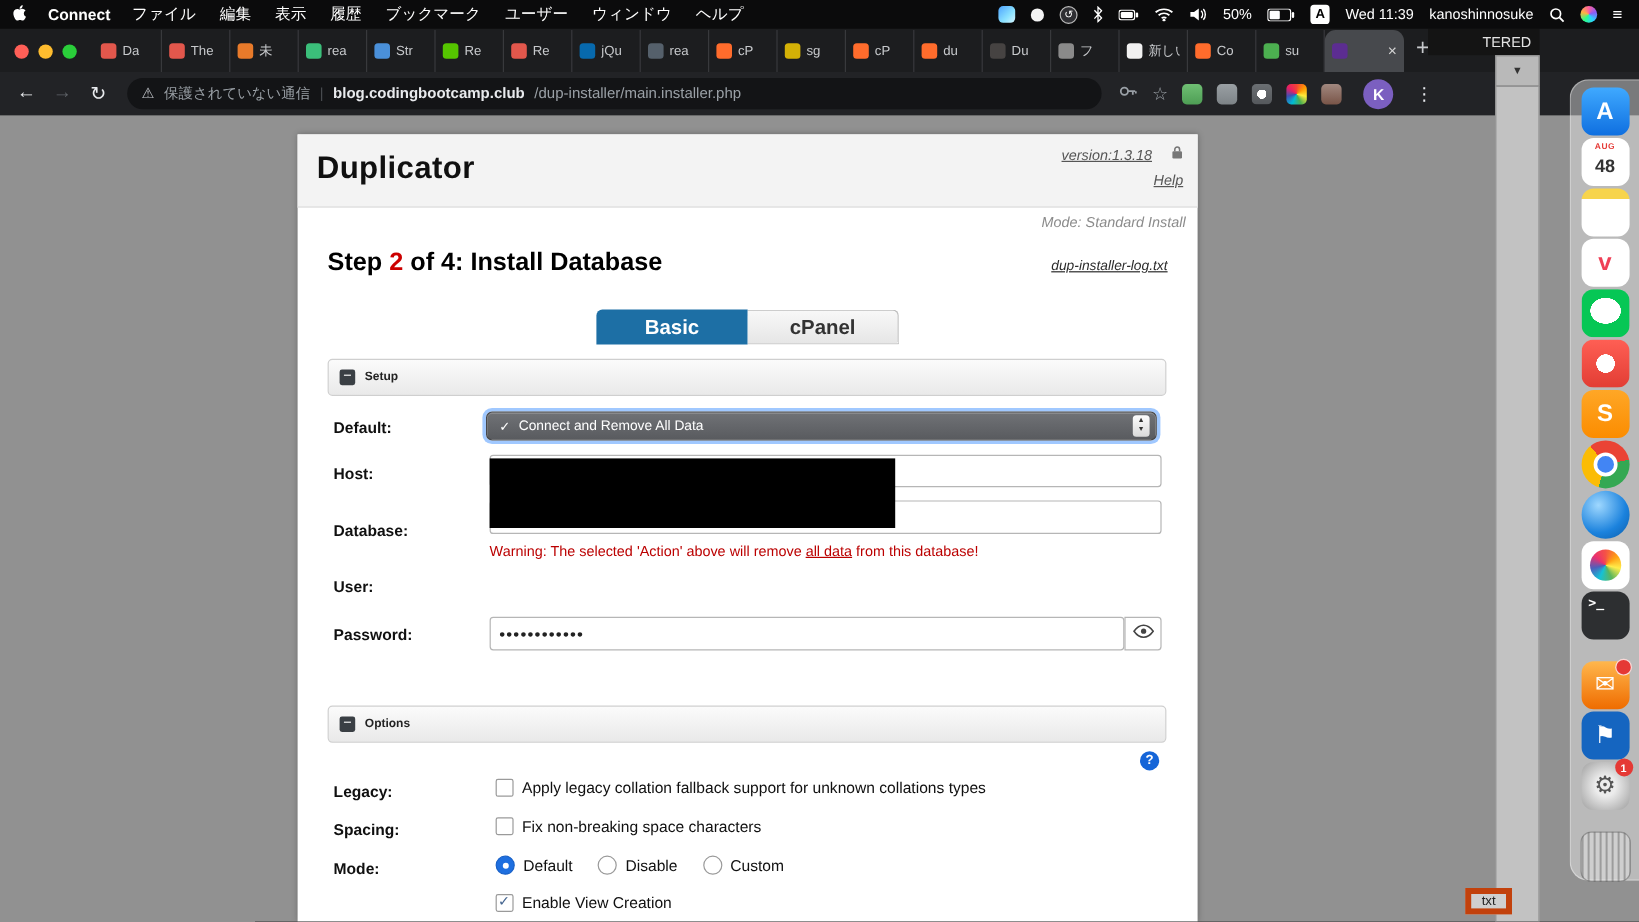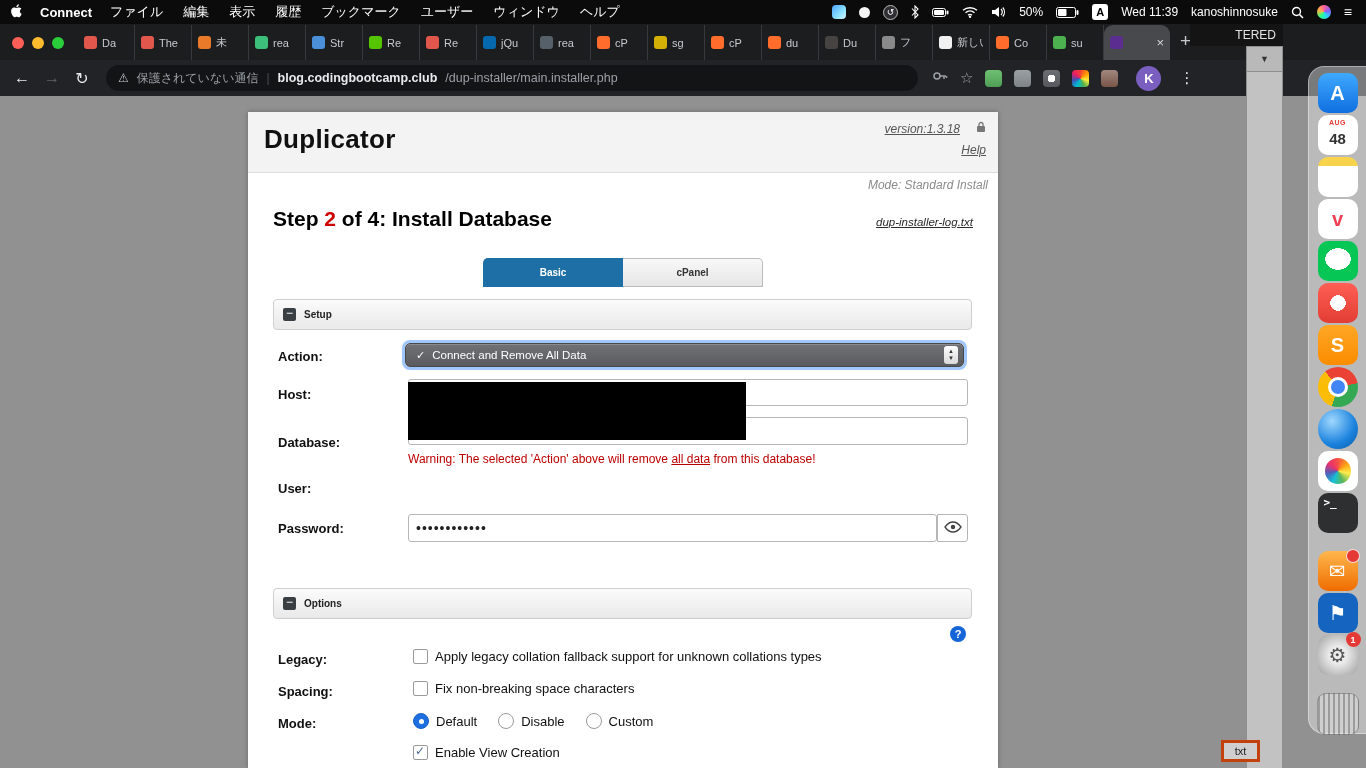--- a/index.html
+++ b/index.html
@@ -56,21 +56,21 @@
   .card-header{position:absolute;top:0;left:0;right:0;height:60px;background:#f3f3f3;border-bottom:1px solid #dcdcdc}
   .brand{position:absolute;left:16px;top:12px;font-size:26px;font-weight:bold;color:#101010;letter-spacing:.3px}
   .version{position:absolute;right:12px;top:9px;font-size:12px;font-style:italic;color:#555;display:flex;gap:16px;align-items:center}
   .version .vtext{text-decoration:underline}
   .help-link{position:absolute;right:12px;top:31px;font-size:12px;font-style:italic;color:#555;text-decoration:underline}
   .mode-line{position:absolute;right:10px;top:66px;font-size:12px;font-style:italic;color:#8b8b8b}
   .step-h{position:absolute;left:25px;top:95px;font-size:21px;font-weight:bold;color:#000}
   .step-num{color:#cc0000}
   .log-link{position:absolute;right:25px;top:104px;font-size:11.5px;font-style:italic;text-decoration:underline;color:#2b2b2b}
   .tabbtns{position:absolute;left:0;right:0;top:146px;display:flex;justify-content:center}
-  .tabbtn{width:140px;height:29px;display:flex;align-items:center;justify-content:center;font-size:10px;font-weight:bold;box-sizing:border-box}
+  .tabbtn{width:126px;height:29px;display:flex;align-items:center;justify-content:center;font-size:17px;font-weight:bold;box-sizing:border-box}
   .tabbtn.basic{background:#1d6fa5;color:#fff;border-radius:5px 0 0 0}
   .tabbtn.cpanel{background:linear-gradient(#f8f8f8,#e6e6e6);border:1px solid #bcbcbc;border-left:none;color:#333;border-radius:0 5px 0 0}
   .secbar{position:absolute;left:25px;width:699px;height:31px;background:linear-gradient(#fbfbfb,#e9e9e9);
           border:1px solid #cfcfcf;border-radius:4px;display:flex;align-items:center;gap:8px;padding:0 9px;box-sizing:border-box}
   .collapse{width:13px;height:13px;background:#3a3f44;color:#fff;font-size:12px;line-height:11px;text-align:center;border-radius:2px;flex:none}
   .sectitle{font-size:10px;font-weight:bold;color:#232323}
   .flabel{position:absolute;left:30px;font-size:13px;font-weight:bold;color:#101010}
   .finput{position:absolute;left:160px;width:560px;height:27px;border:1px solid #b6b6b6;border-radius:3px;background:#fff;
           box-sizing:border-box;font-size:12.5px;padding:2px 7px;color:#222;font-family:"Liberation Sans",sans-serif}
   .selpopup{position:absolute;left:157px;top:231px;width:559px;height:24px;border-radius:5px;box-sizing:border-box;
@@ -94,21 +94,21 @@
   .rd.selected{background:#1e6fe0;border-color:#1a62c8}
   .rd.selected::after{content:"";position:absolute;left:4.5px;top:4.5px;width:5px;height:5px;border-radius:50%;background:#fff}
   .ml{margin-left:14px}
   
   .frag-title{position:absolute;left:1190px;top:24px;width:93px;height:22px;background:#141414;color:#e4e4e4;font-size:12px;
               display:flex;align-items:center;justify-content:flex-end;padding-right:7px;box-sizing:border-box;z-index:60}
   .frag-arrow{position:absolute;left:1246px;top:46px;width:37px;height:26px;background:#b9b9b9;border:1px solid #8f8f8f;
               box-sizing:border-box;color:#333;font-size:9px;display:flex;align-items:center;justify-content:center;z-index:60}
   .frag-strip{position:absolute;left:1246px;top:72px;width:37px;height:696px;background:#c2c2c2;border-left:1px solid #8f8f8f;
               border-right:1px solid #8f8f8f;box-sizing:border-box;z-index:59}
-  .frag-txt{position:absolute;left:1221px;top:740px;width:39px;height:22px;background:#cfcfcf;border:3px solid #c2410c;color:#222;
+  .frag-txt{position:absolute;left:1221px;top:740px;width:39px;height:22px;background:#cfcfcf;border:5px solid #c2410c;color:#222;
             font-size:11px;display:flex;align-items:center;justify-content:center;box-sizing:border-box;z-index:60}
   
   .dock{position:absolute;right:0;top:66px;width:58px;height:668px;background:rgba(243,243,243,.42);
         border:1px solid rgba(255,255,255,.38);border-right:none;border-radius:16px 0 0 16px;display:flex;flex-direction:column;
         align-items:center;padding-top:6px;box-sizing:border-box;gap:2px;z-index:70}
   .dock-icon{width:40px;height:40px;border-radius:10px;position:relative;display:flex;align-items:center;justify-content:center;
              font-weight:bold;flex:none}
   .dock-icon .glyph{font-size:20px;line-height:1}
   .dock-icon .sub{position:absolute;top:4px;left:0;right:0;text-align:center;font-size:7px;color:#e53935;font-weight:bold;letter-spacing:.5px}
   .dock-icon .sub:empty,.dock-icon .badge:empty{display:none}
@@ -356,21 +356,21 @@
     <div class="tabbtns">
       <div class="tabbtn basic">Basic</div>
       <div class="tabbtn cpanel">cPanel</div>
     </div>
 
     <div class="secbar" style="top:187px">
       <span class="collapse">−</span>
       <span class="sectitle">Setup</span>
     </div>
 
-    <div class="flabel" style="top:237px">Action:</div>
+    <div class="flabel" style="top:237px">Default:</div>
     <div class="selpopup">
       <span class="selcheck">✓</span>
       <span>Connect and Remove All Data</span>
       <span class="stepper">
           <span>▲</span>
           <span>▼</span>
         </span>
     </div>
 
     <div class="flabel" style="top:275px">Host:</div>

